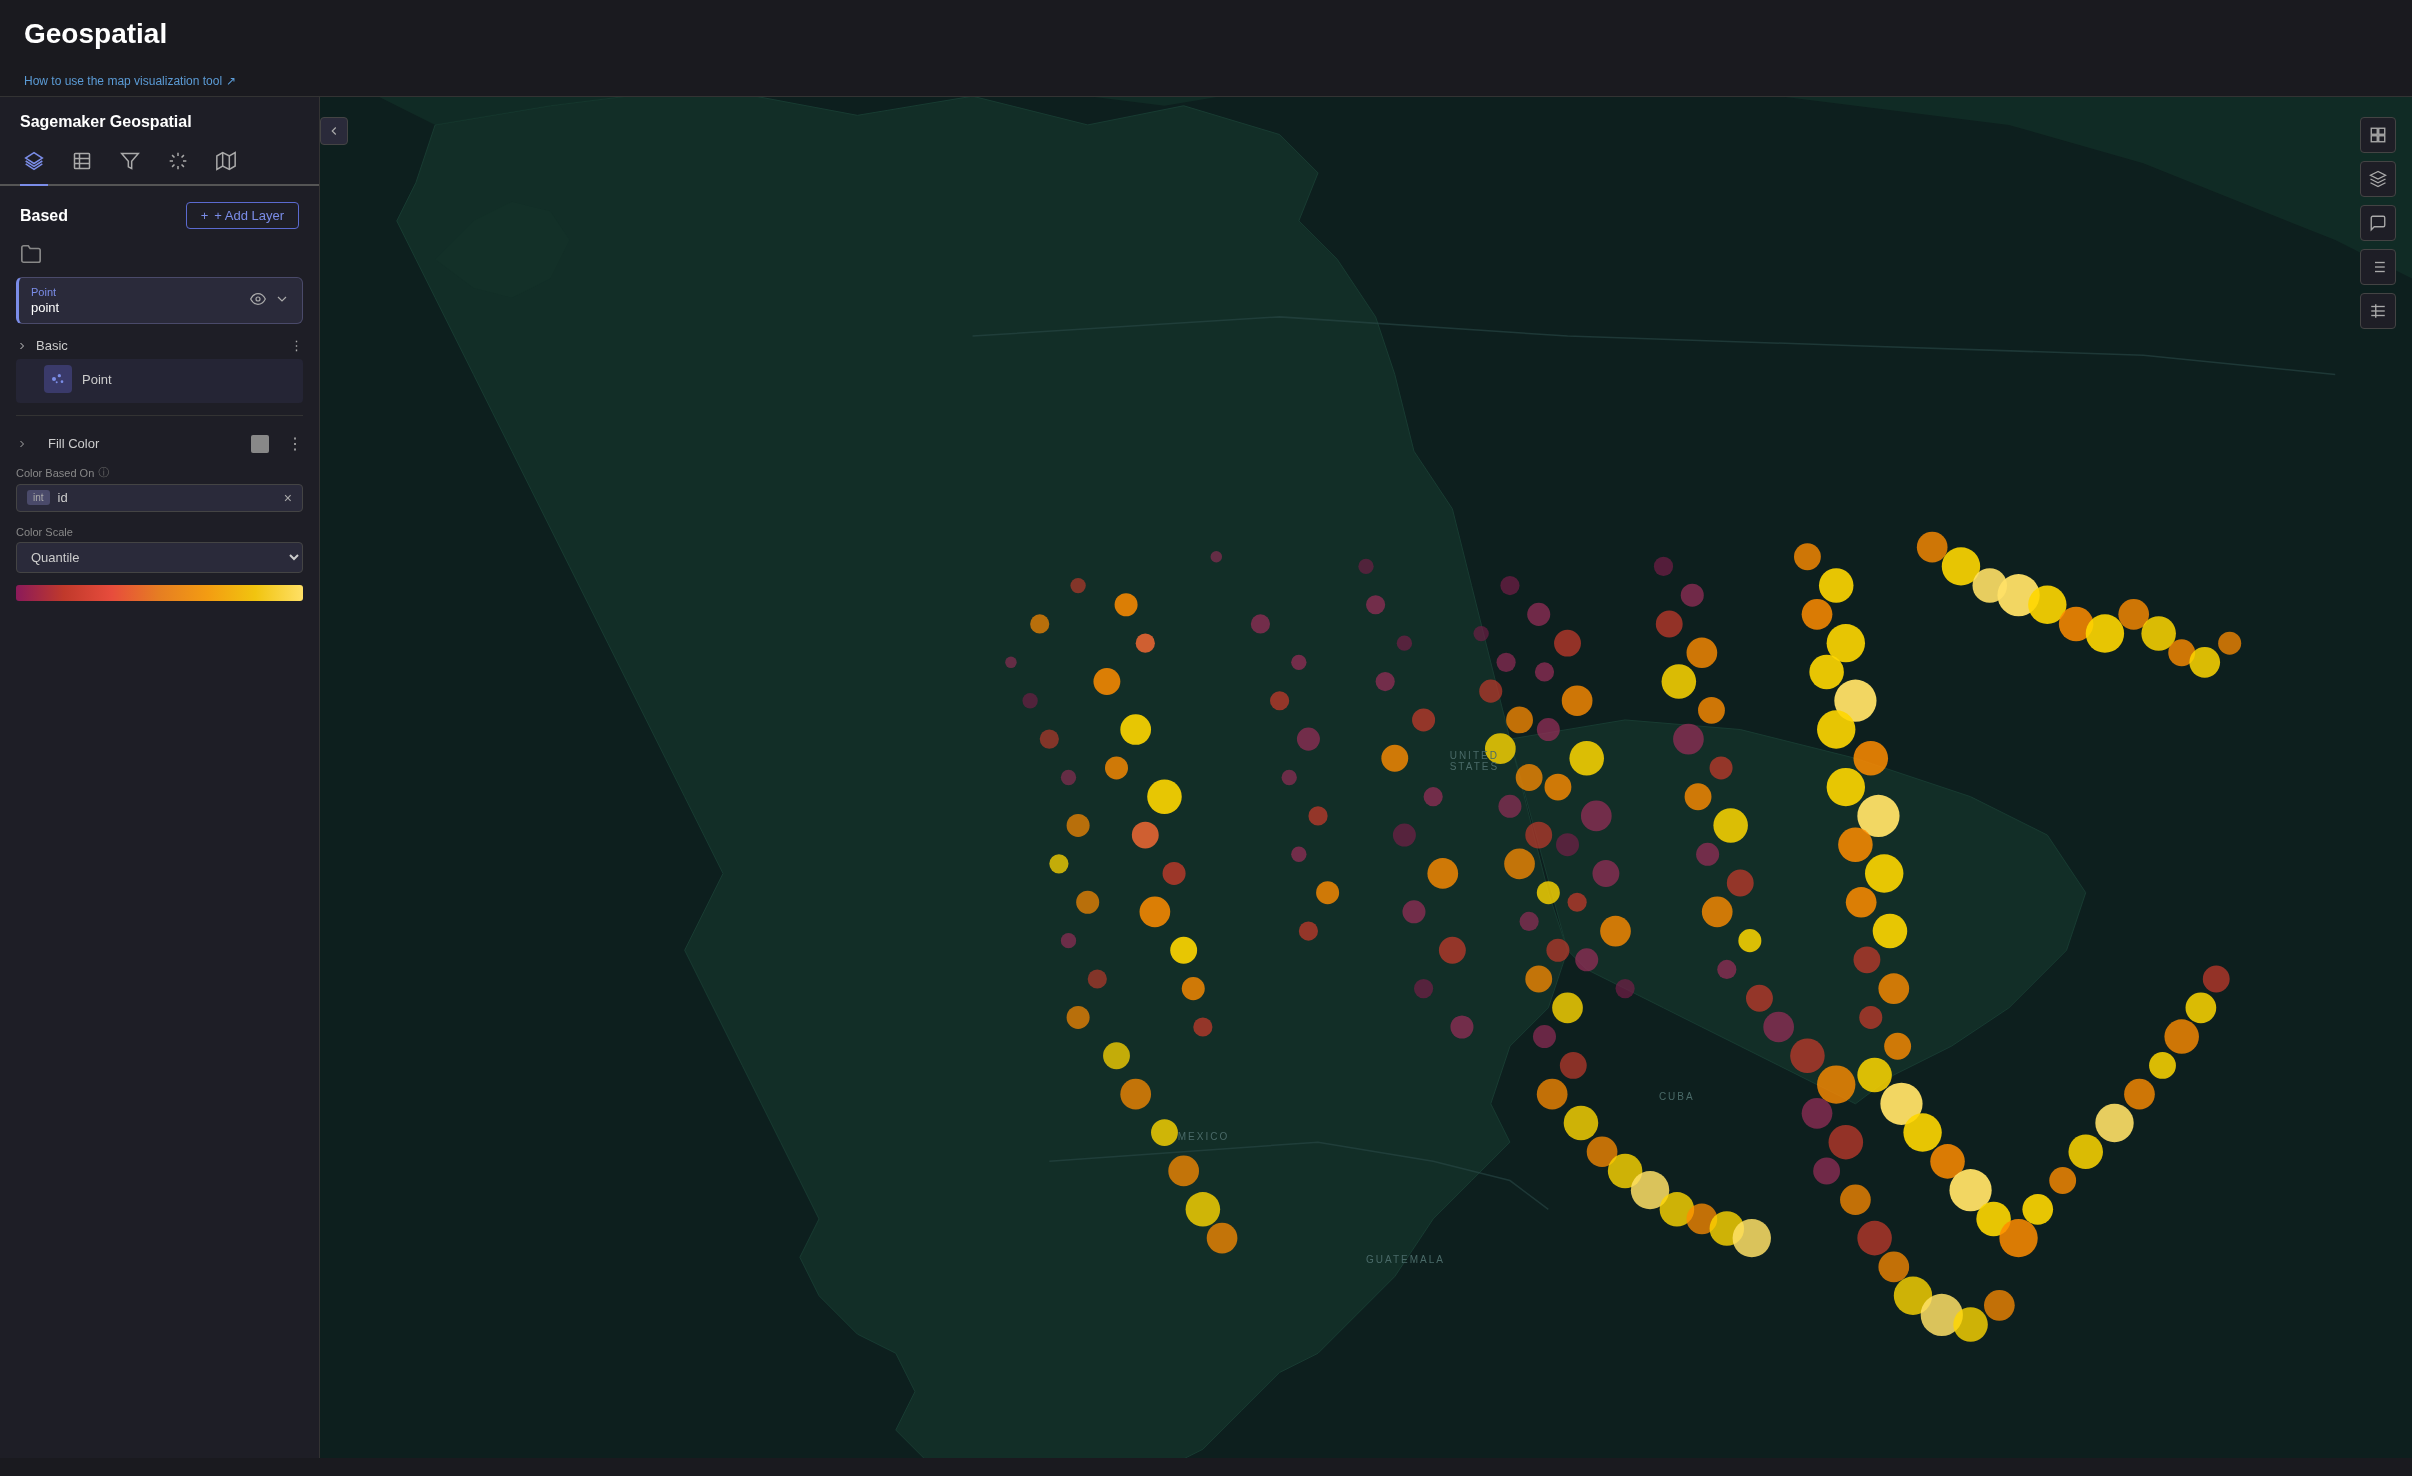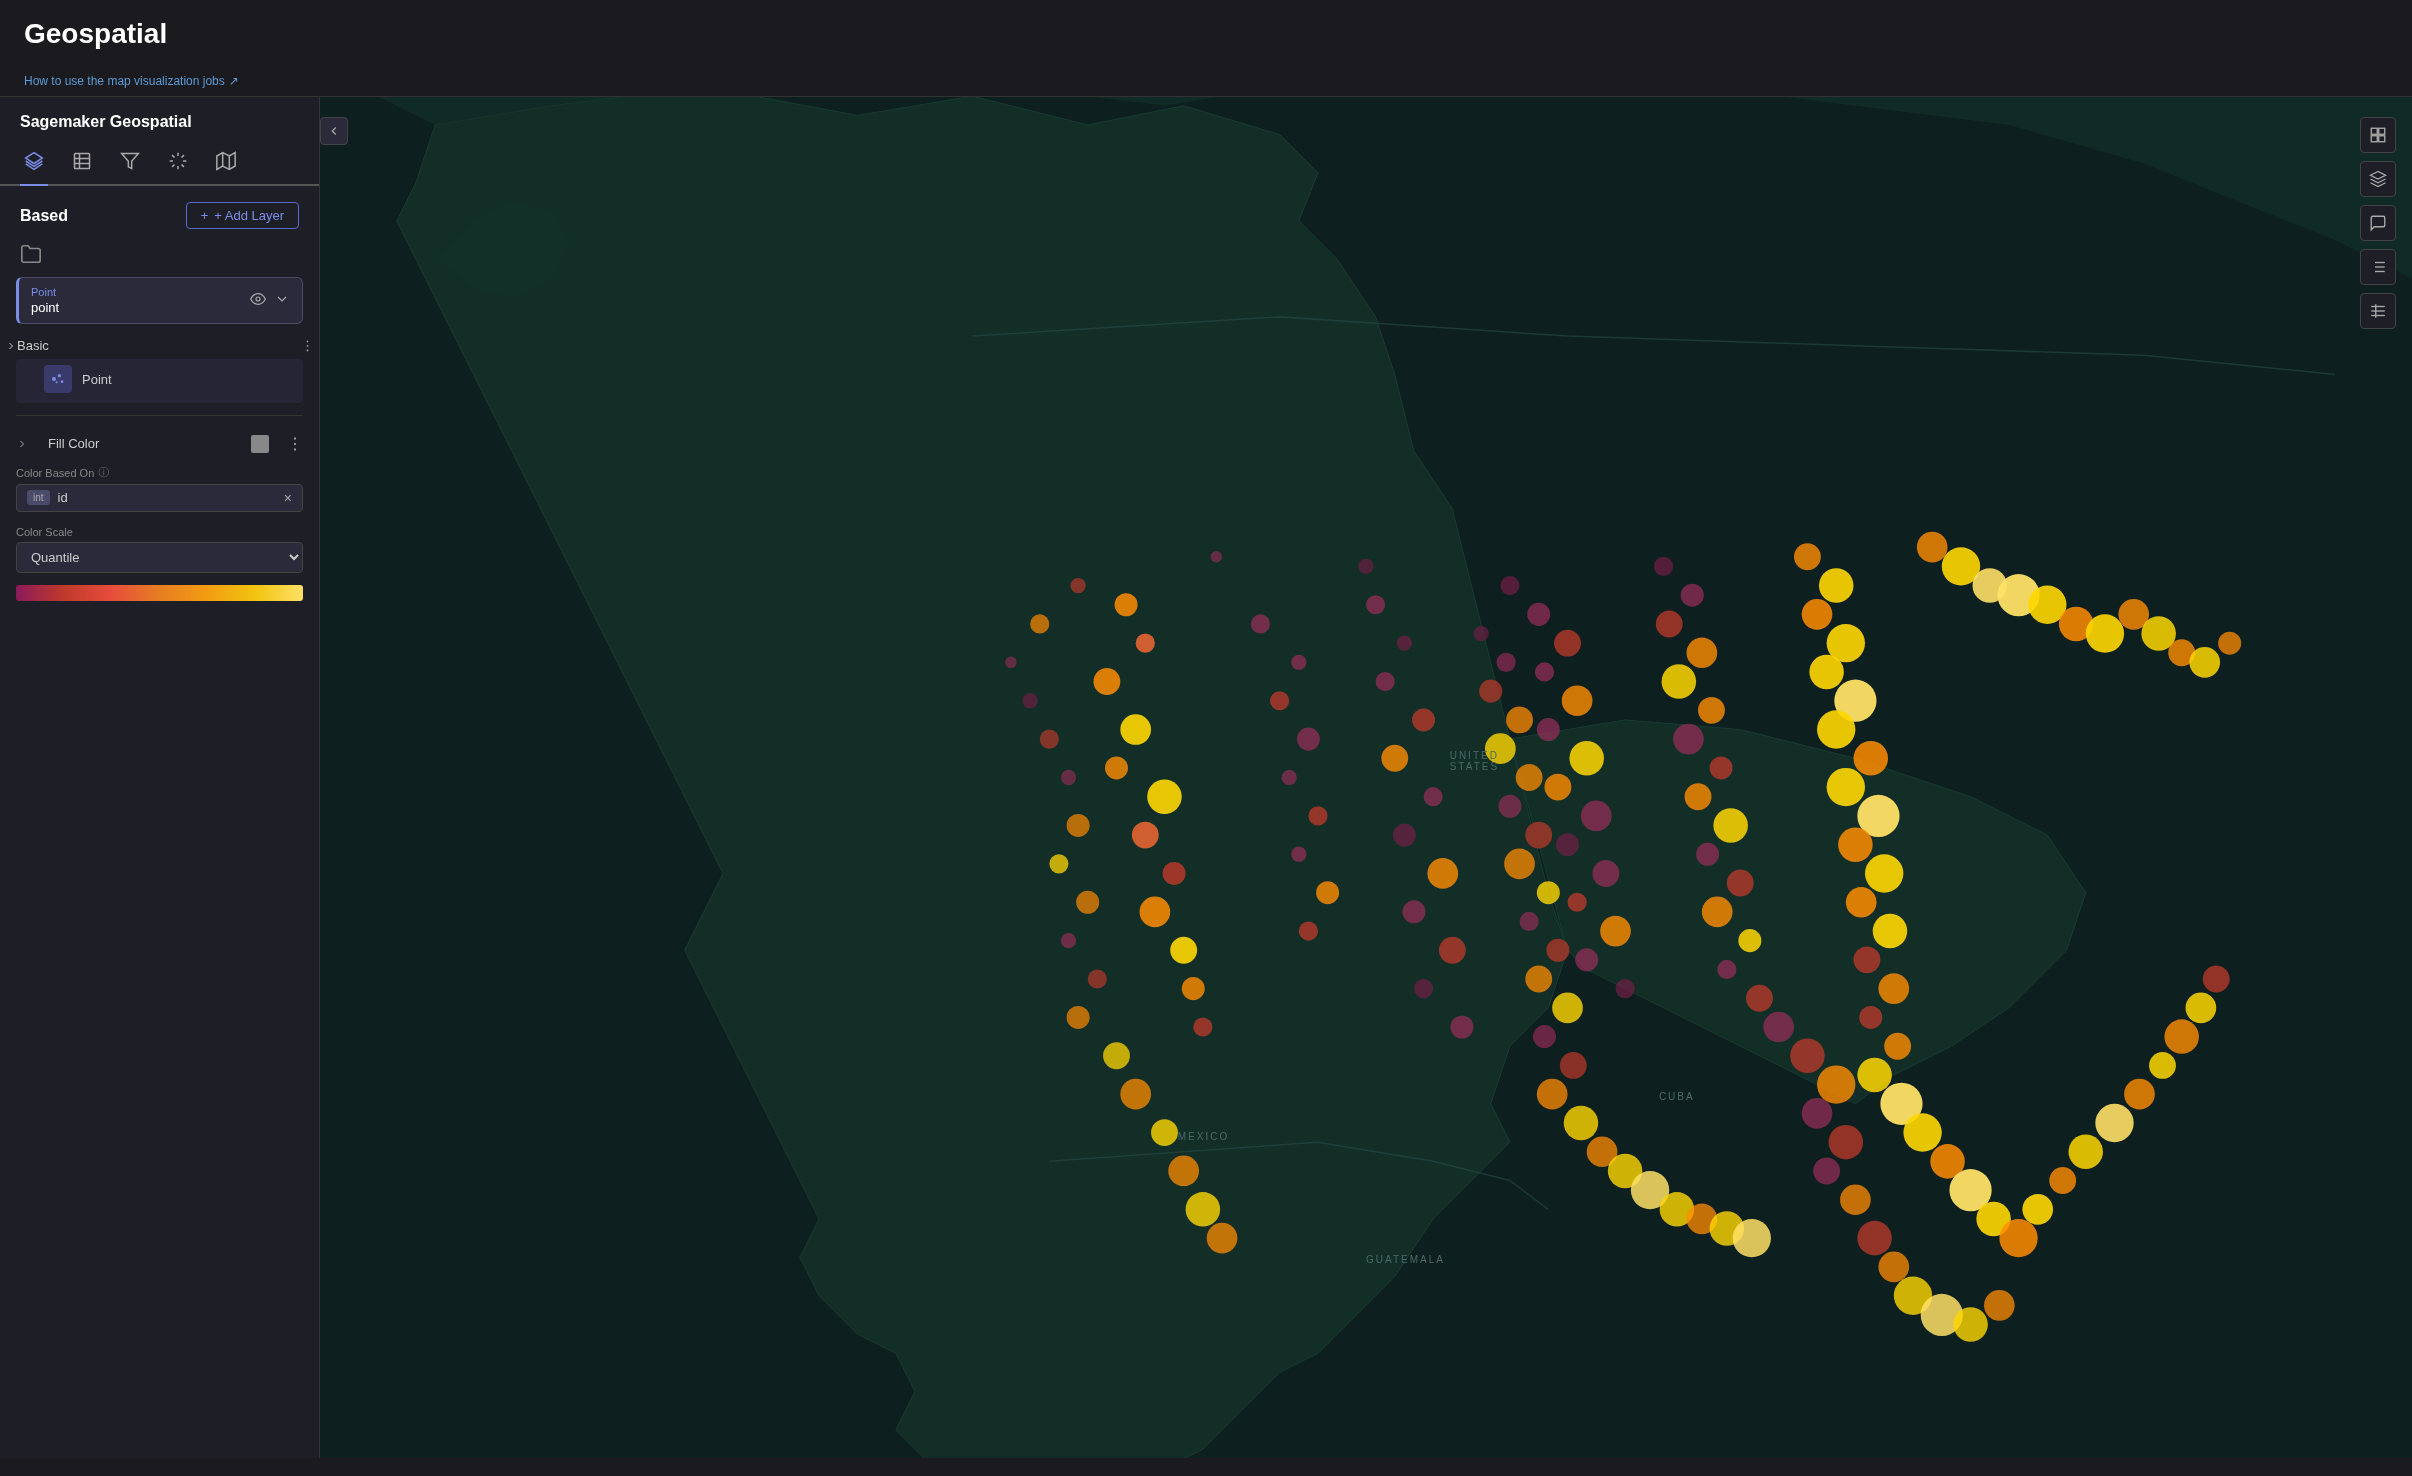--- a/index.html
+++ b/index.html
@@ -111,25 +111,25 @@
       justify-content: space-between;
       align-items: center;
       padding: 8px 12px;
     }
     .layer-label { font-size: 11px; color: #7b8de8; margin-bottom: 2px; }
     .layer-name { font-size: 13px; color: #fff; }
     .layer-card-actions { display: flex; gap: 8px; align-items: center; color: #aaa; }
     .collapsible-row {
       display: flex;
       align-items: center;
-      gap: 0;
+      gap: 8px;
       cursor: pointer;
       color: #ccc;
       font-size: 13px;
-      padding: 6px 5px;
+      padding: 6px 16px;
     }
     .collapsible-row .dots-menu { margin-left: auto; color: #aaa; }
 
     
     .point-row {
       display: flex;
       align-items: center;
       gap: 10px;
       padding: 6px 28px 10px;
       font-size: 13px;
@@ -259,21 +259,21 @@
   </style>
 </head>
 <body>
 
 <div class="header">
   <div class="app-title">Geospatial</div>
 </div>
 
 <div class="help-link">
   <a href="#">
-    <span>How to use the map visualization jobs</span>
+    <span>How to use the map visualization tool</span>
     <span style="font-size:12px;">↗</span>
   </a>
 </div>
 
 <div class="main-area">
 
   <div class="sidebar">
     <div class="sidebar-header">Sagemaker Geospatial</div>
 
     <div class="sidebar-toolbar">

